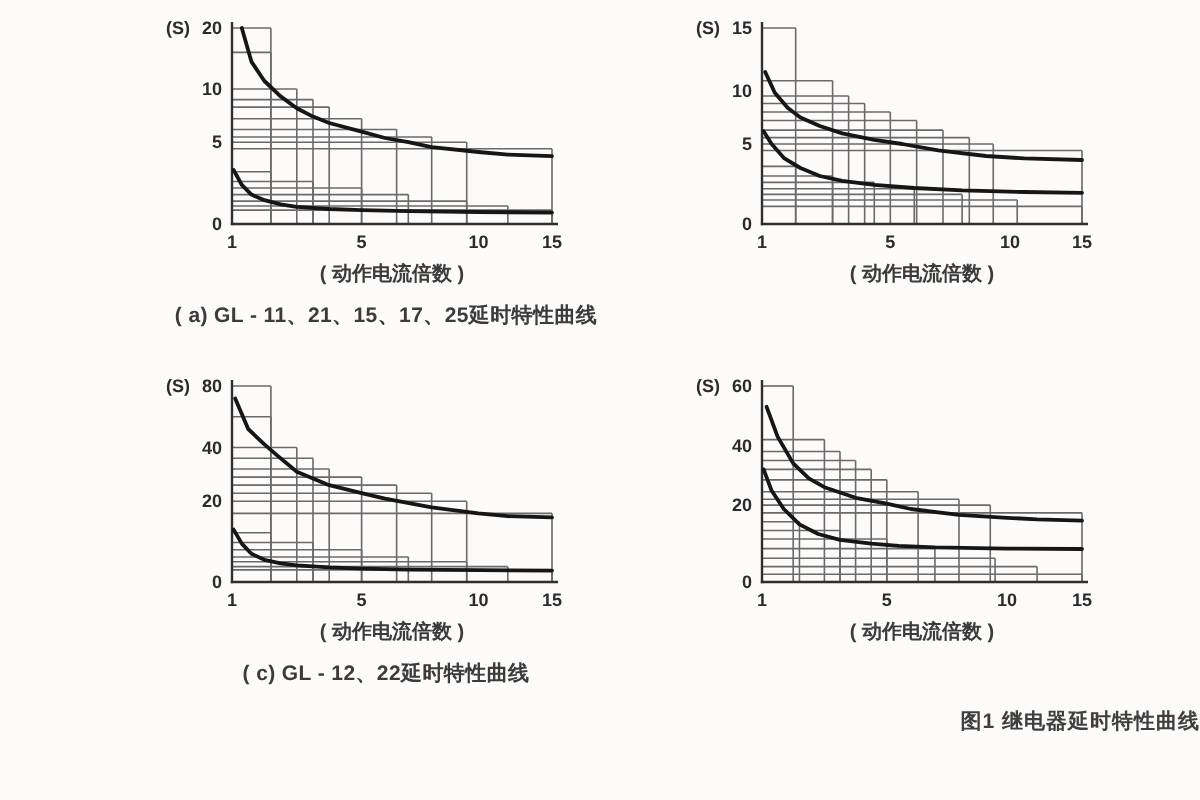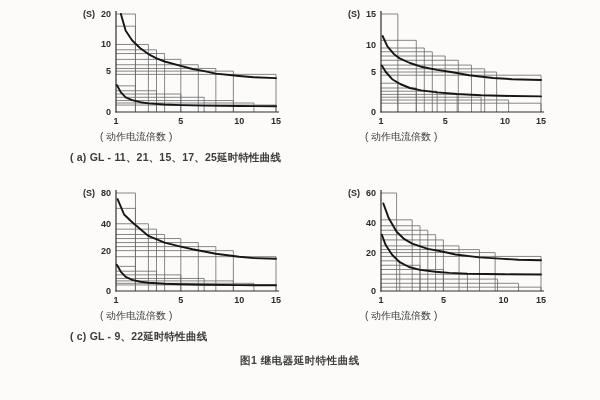--- a/index.html
+++ b/index.html
@@ -17,30 +17,30 @@
   }
   .chart-block{width:246px;}
   .svg-holder{width:210px;height:124px;margin-left:12px;}
   svg{display:block;}
   svg text{
     font-family:"Liberation Sans","DejaVu Sans",sans-serif;
     font-size:9px;font-weight:700;fill:#2b2b2b;
   }
   .xlabel{
     width:210px;margin-left:12px;padding-left:18px;box-sizing:border-box;
-    font-size:10px;font-weight:400;color:#3b3b3b;
+    text-align:center;font-size:10px;font-weight:700;color:#3b3b3b;
     white-space:nowrap;
   }
   .caption{
-    margin-top:7px;text-align:left;
+    margin-top:7px;text-align:center;
     font-size:10.5px;font-weight:700;color:#3b3b3b;
     white-space:nowrap;letter-spacing:.2px;
   }
   .figcaption{
-    margin-top:10px;text-align:center;
+    margin-top:10px;text-align:right;
     font-size:10.5px;font-weight:700;color:#3f3f3f;
     letter-spacing:.5px;
   }
 </style>
 </head>
 <body>
 
 <div class="grid">
 
   <div class="chart-block">
@@ -200,21 +200,21 @@
           <text x="29" y="41.77199999999999" text-anchor="end">40</text>
           <text x="29" y="11" text-anchor="end">80</text>
           <text x="34" y="118" text-anchor="middle">1</text>
           <text x="98.80000000000001" y="118" text-anchor="middle">5</text>
           <text x="157.2" y="118" text-anchor="middle">10</text>
           <text x="194" y="118" text-anchor="middle">15</text>
           <text x="1" y="11" text-anchor="start">(S)</text>
         </svg>
       </div>
     <div class="xlabel">( 动作电流倍数 )</div>
-    <div class="caption">( c) GL - 9、22延时特性曲线</div>
+    <div class="caption">( c) GL - 12、22延时特性曲线</div>
   </div>
 
   <div class="chart-block">
     <div class="svg-holder">
         <svg viewBox="0 0 210 124" width="210" height="124">
           <line x1="34" y1="8" x2="49.6" y2="8" stroke="#6a6a6a" stroke-width="0.8"></line>
           <line x1="49.6" y1="106" x2="49.6" y2="8" stroke="#6a6a6a" stroke-width="0.8"></line>
           <line x1="34" y1="34.81280000000001" x2="65.2" y2="34.81280000000001" stroke="#6a6a6a" stroke-width="0.8"></line>
           <line x1="65.2" y1="106" x2="65.2" y2="34.81280000000001" stroke="#6a6a6a" stroke-width="0.8"></line>
           <line x1="34" y1="40.7712" x2="73" y2="40.7712" stroke="#6a6a6a" stroke-width="0.8"></line>

